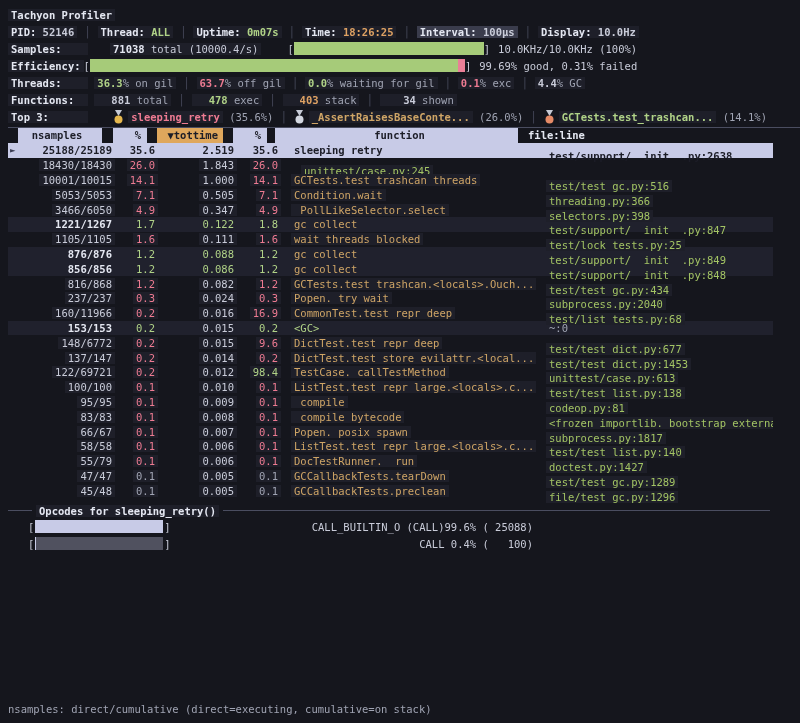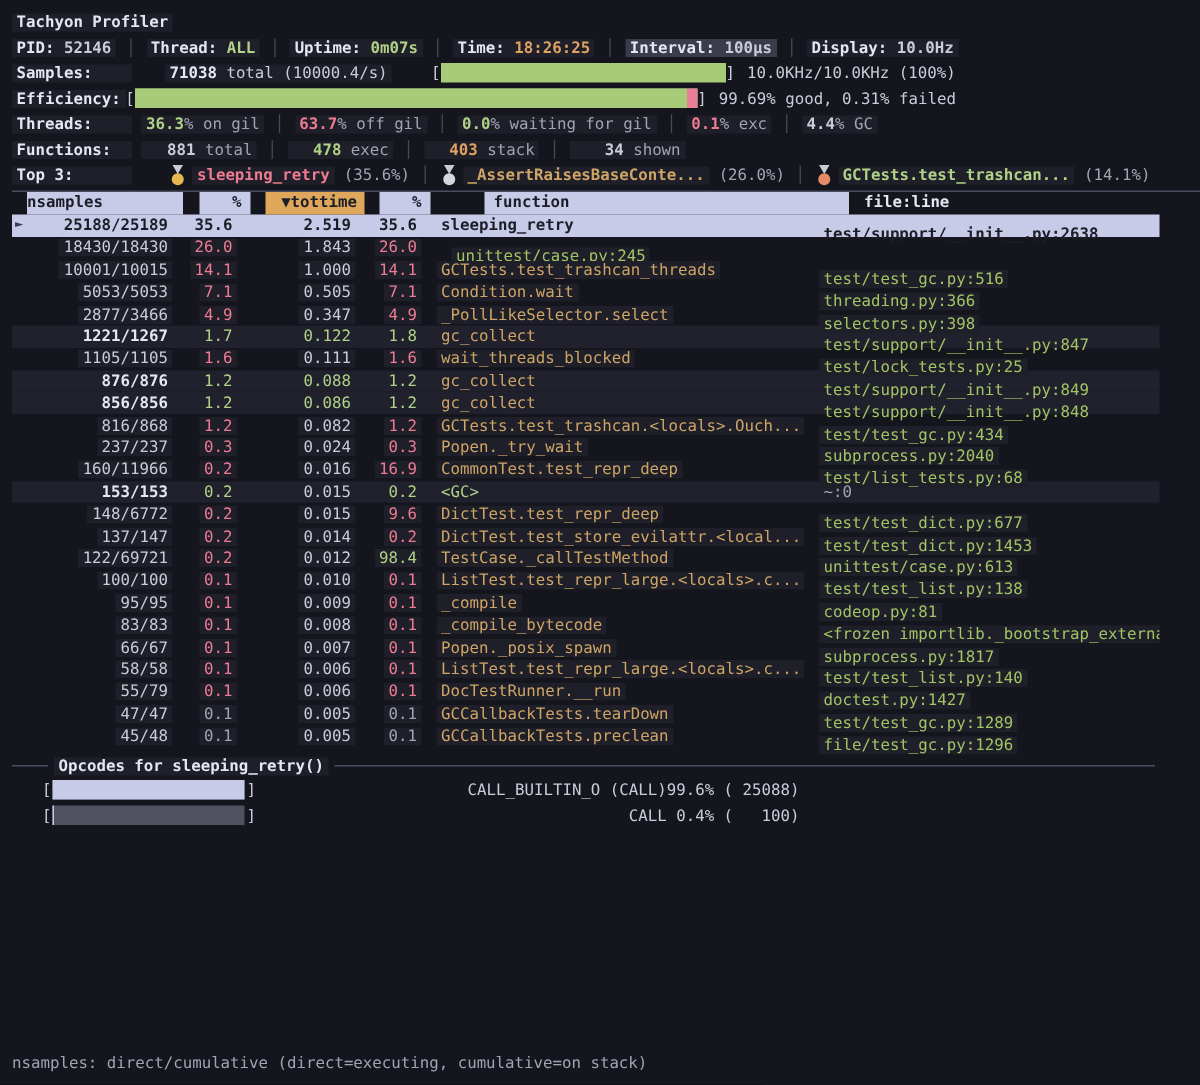--- a/index.html
+++ b/index.html
@@ -38,25 +38,25 @@
   .rate{margin-left:8px;color:var(--white);}
   .statv{display:inline-block;text-align:right;width:33px;}
   .top3-name{font-weight:700;}
   .medal{margin-right:4px;flex:0 0 auto;}
 
   
   .tablewrap{border-top:1px solid var(--line);margin-top:2px;}
   .thead{height:15px;display:flex;align-items:center;white-space:pre;}
   .hcell{background:var(--selbg);color:var(--seltx);font-weight:700;height:15px;
     line-height:15px;box-sizing:border-box;}
-  .hn{width:104px;margin-left:10px;text-align:left;padding-right:6px;}
+  .hn{width:84px;margin-left:10px;text-align:center;padding-right:6px;}
   .hp1{width:34px;margin-left:11px;text-align:right;padding-right:6px;}
   .ht{width:66px;margin-left:10px;text-align:right;padding-right:5px;background:var(--sortbg);}
   .hp2{width:34px;margin-left:10px;text-align:right;padding-right:6px;}
-  .hf{width:243px;margin-left:36px;text-align:left;padding-left:6px;}
+  .hf{width:243px;margin-left:8px;text-align:center;padding-left:6px;}
   .hfl{margin-left:10px;color:var(--bright);font-weight:700;background:none;}
   .row{display:grid;grid-template-columns:18px 89px 43px 79px 44px 10px 245px 1fr;
     height:14.8px;align-items:center;margin-right:27px;white-space:pre;}
   .cell{overflow:hidden;white-space:nowrap;}
   .cn,.cp1,.ct,.cp2{text-align:right;}
   .cfl{padding-left:10px;}
   .cm{font-size:9px;color:#3a3c52;padding-left:2px;}
   .row .chip{padding:0 3px;}
   .row.hot{background:var(--hotbg);}
   .row.hot .chip{background:transparent;}
@@ -153,21 +153,21 @@
     <span class="cell cn"><span class="chip">5053/5053</span></span>
     <span class="cell cp1"><span class="chip c-red">7.1</span></span>
     <span class="cell ct"><span class="chip c-white">0.505</span></span>
     <span class="cell cp2"><span class="chip c-red">7.1</span></span>
     <span class="cell"></span>
     <span class="cell cfn"><span class="chip c-amber">Condition.wait</span></span>
     <span class="cell cfl"><span class="chip c-filegreen">threading.py:366</span></span>
   </div>
         <div class="row">
     <span class="cell cm"></span>
-    <span class="cell cn"><span class="chip">2877/3466</span></span>
+    <span class="cell cn"><span class="chip">3466/6050</span></span>
     <span class="cell cp1"><span class="chip c-red">4.9</span></span>
     <span class="cell ct"><span class="chip c-white">0.347</span></span>
     <span class="cell cp2"><span class="chip c-red">4.9</span></span>
     <span class="cell"></span>
     <span class="cell cfn"><span class="chip c-amber">_PollLikeSelector.select</span></span>
     <span class="cell cfl"><span class="chip c-filegreen">selectors.py:398</span></span>
   </div>
         <div class="row hot">
     <span class="cell cm"></span>
     <span class="cell cn"><span class="chip">1221/1267</span></span>

